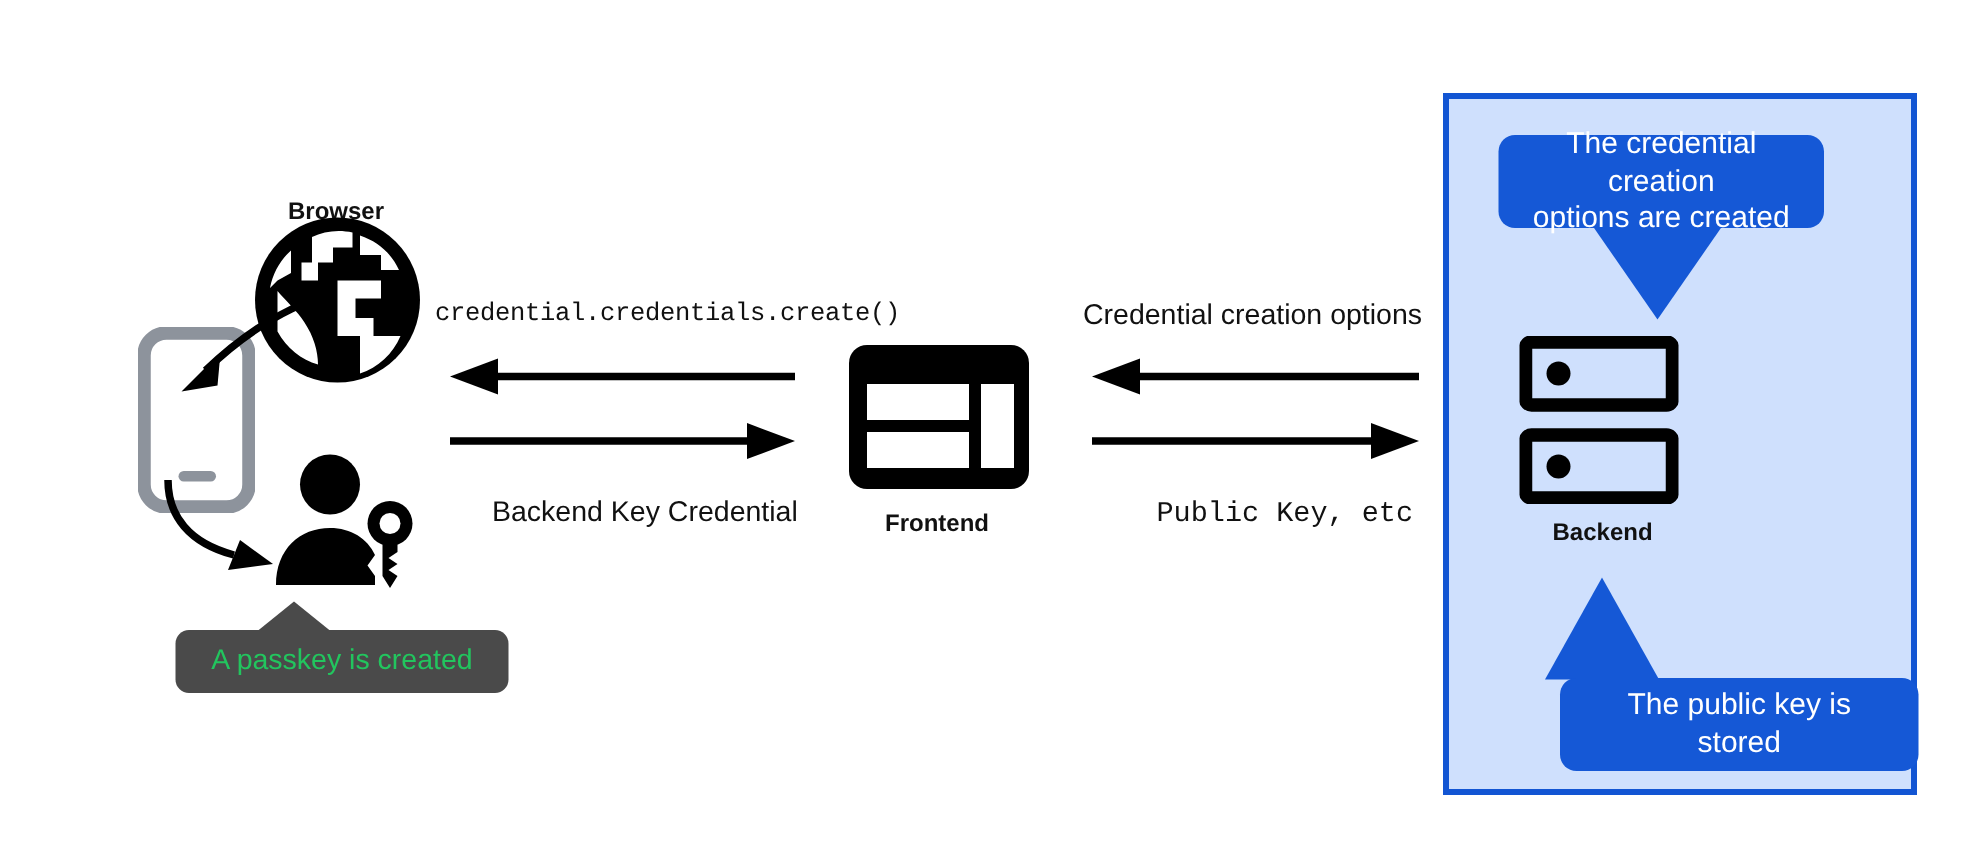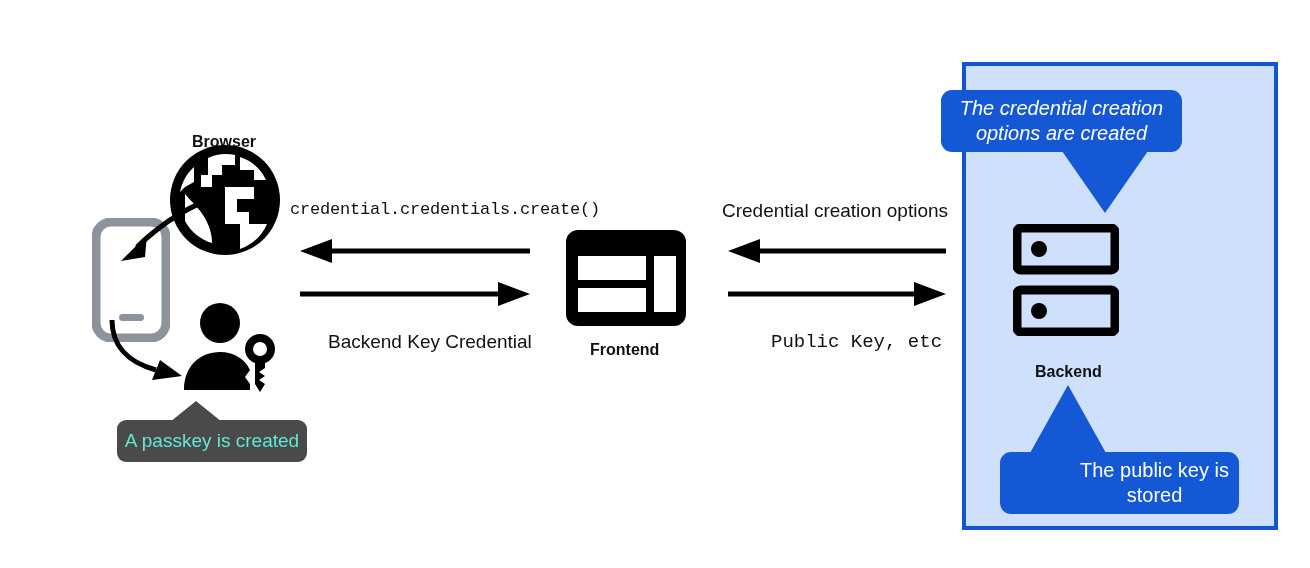--- a/index.html
+++ b/index.html
@@ -30,50 +30,50 @@
   .person-wrap{left:182px;top:302px;width:104px;height:92px;}
 
   
   .arrow-svg{position:absolute;}
 
   
   .frontend-wrap{left:566px;top:230px;width:120px;height:96px;}
 
   
   .tooltip-dark{
-    position:absolute;left:117px;top:420px;width:190px;height:42px;
+    position:absolute;left:117px;top:420px;width:222px;height:42px;
     background:#4a4a4a;border-radius:9px;
     display:flex;align-items:center;justify-content:center;
-    color:#5eead4;font-size:19px;
+    color:#22c55e;font-size:19px;
   }
   .tooltip-dark-tail{
     position:absolute;left:170px;top:401px;width:0;height:0;
     border-left:26px solid transparent;border-right:26px solid transparent;
     border-bottom:21px solid #4a4a4a;
   }
 
   
   .backend-panel{
     position:absolute;left:962px;top:62px;width:316px;height:468px;
     background:#cfe0fd;border:4px solid #1255d3;box-sizing:border-box;
   }
 
   .callout{
     position:absolute;background:#1558d6;border-radius:11px;
     color:#ffffff;text-align:center;
     display:flex;align-items:center;justify-content:center;
     line-height:1.24;font-size:20px;padding:0 10px;box-sizing:border-box;
   }
-  .callout-top{left:941px;top:90px;width:241px;height:62px;font-style:italic;}
+  .callout-top{left:999px;top:90px;width:217px;height:62px;}
   .callout-top-tail{
     position:absolute;left:1062px;top:151px;width:0;height:0;
     border-left:43px solid transparent;border-right:43px solid transparent;
     border-top:62px solid #1558d6;
   }
-  .callout-bottom{left:1000px;top:452px;width:239px;height:62px;justify-content:flex-end;}
+  .callout-bottom{left:1040px;top:452px;width:239px;height:62px;}
   .callout-bottom-tail{
     position:absolute;left:1030px;top:385px;width:0;height:0;
     border-left:38px solid transparent;border-right:38px solid transparent;
     border-bottom:68px solid #1558d6;
   }
 
   .server-wrap{left:1013px;top:224px;width:106px;height:112px;}
 </style>
 </head>
 <body>
@@ -190,21 +190,21 @@
 
   <div class="abs server-wrap">
     <svg width="106" height="112" viewBox="0 0 106 112" xmlns="http://www.w3.org/2000/svg">
       <rect x="4" y="4" width="98" height="42" rx="4" ry="4" fill="none" stroke="#000000" stroke-width="9"></rect>
       <circle cx="26" cy="25" r="8" fill="#000000"></circle>
       <rect x="4" y="66" width="98" height="42" rx="4" ry="4" fill="none" stroke="#000000" stroke-width="9"></rect>
       <circle cx="26" cy="87" r="8" fill="#000000"></circle>
     </svg>
   </div>
 
-  <div class="lbl lbl-bold" style="left:1035px;top:347px;font-size:16px;margin-top:16px;">Backend</div>
+  <div class="lbl lbl-bold" style="left:1035px;top:347px;font-size:16px;">Backend</div>
 
   <div class="callout-bottom-tail"></div>
   <div class="callout callout-bottom">
     <span>
       <span>The public key is</span><br>
       <span>stored</span>
     </span>
   </div>
 
 </div>

